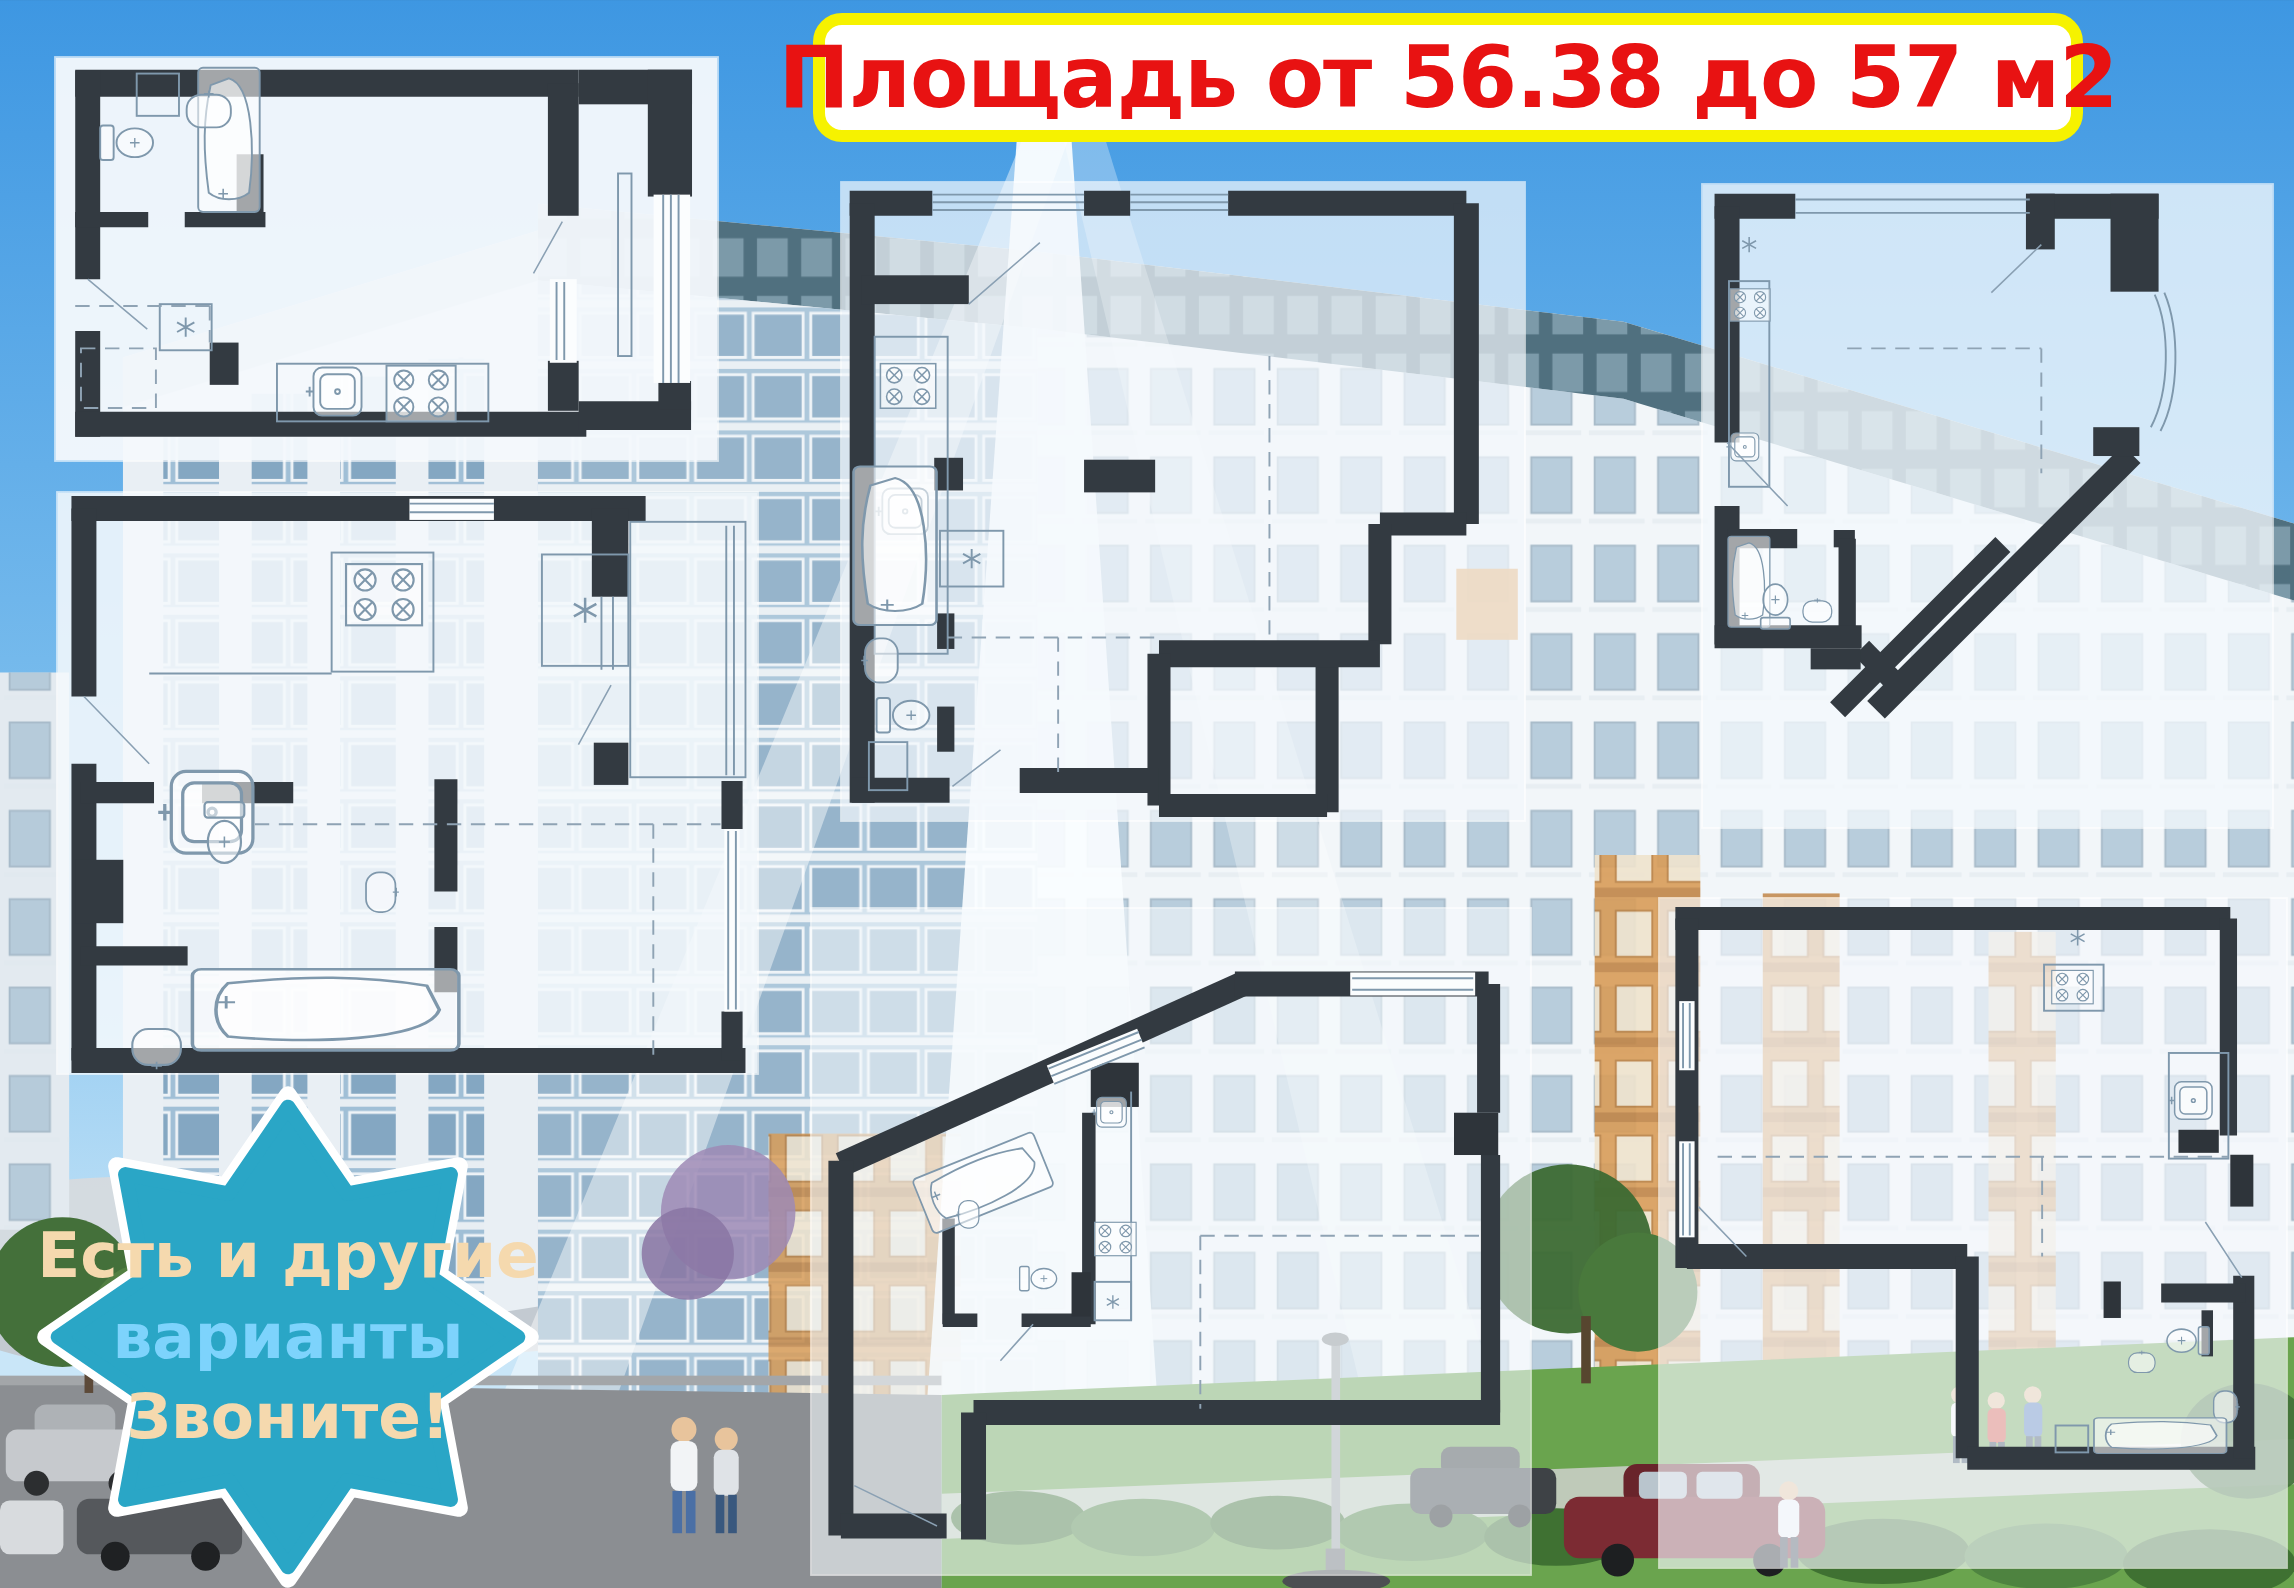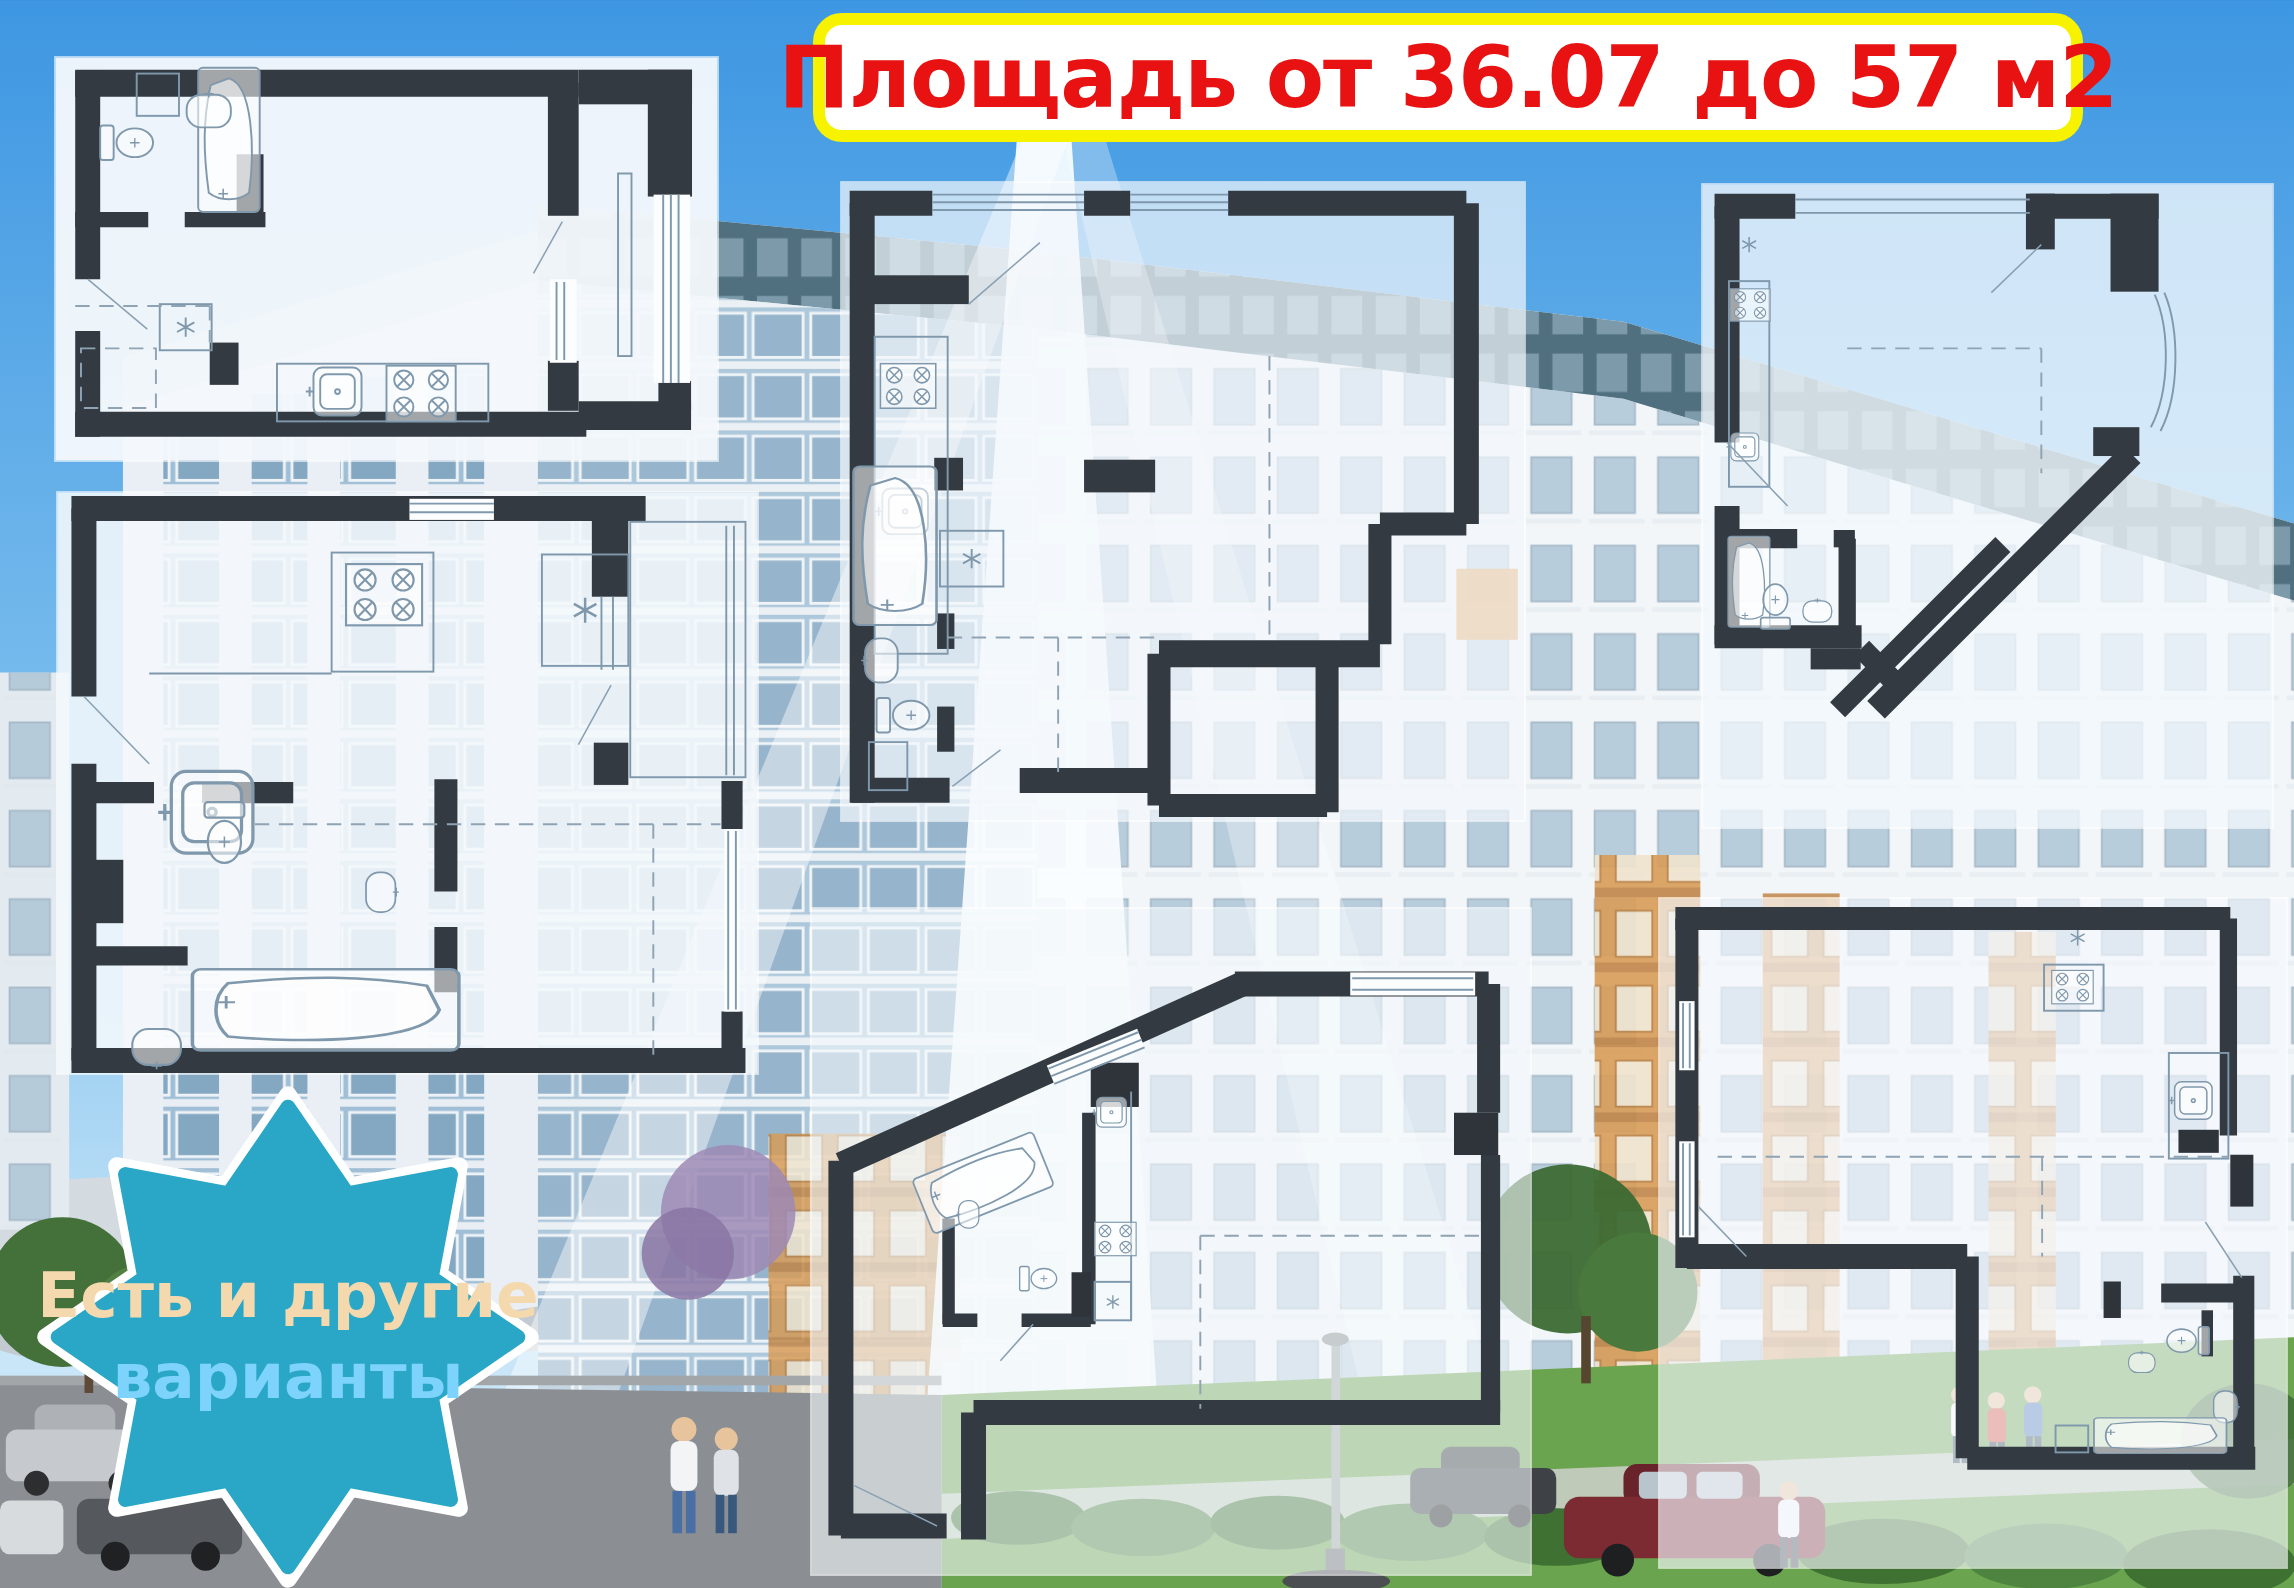--- a/index.html
+++ b/index.html
@@ -557,26 +557,27 @@
       <g>
           <use href="#fx-bath" transform="translate(452,540) scale(.92,.58)"></use>
         </g>
       <rect class="thin" x="412" y="548" width="34" height="28"></rect>
       <path class="dash" d="M60,268 H592 M398,268 V372"></path>
       <path class="swing" d="M568,336 L606,394 M90,372 L40,320"></path>
     </svg>
   </div>
 
   <div id="title-banner">
-    <span style="color: rgb(232, 18, 18);">Площадь от 36.07 до 57 м2</span>
+    <span style="color: rgb(232, 18, 18);">Площадь от 56.38 до 57 м2</span>
   </div>
 
   <svg id="star-box" class="abs" viewBox="0 0 560 560">
     <path d="M280,28 L345.1,122.9 L458.2,101.8 L437.1,214.9 L532,280 L437.1,345.1 L458.2,458.2 L345.1,437.1 L280,532 L214.9,437.1 L101.8,458.2 L122.9,345.1 L28,280 L122.9,214.9 L101.8,101.8 L214.9,122.9 Z" fill="#ffffff" stroke="#ffffff" stroke-width="18" stroke-linejoin="round"></path>
     <path d="M280,28 L345.1,122.9 L458.2,101.8 L437.1,214.9 L532,280 L437.1,345.1 L458.2,458.2 L345.1,437.1 L280,532 L214.9,437.1 L101.8,458.2 L122.9,345.1 L28,280 L122.9,214.9 L101.8,101.8 L214.9,122.9 Z" transform="translate(280,280) scale(.95) translate(-280,-280)" fill="#2aa6c6" stroke="#2aa6c6" stroke-width="16" stroke-linejoin="round"></path>
   </svg>
   <div id="star-text">
     <div style="color: rgb(245, 217, 174);">Есть и другие</div>
     <div style="color: #7dd3fc;">варианты</div>
+    <div style="color: rgb(245, 217, 174);">Звоните!</div>
   </div>
 
 </div>
 
 
 </body></html>

